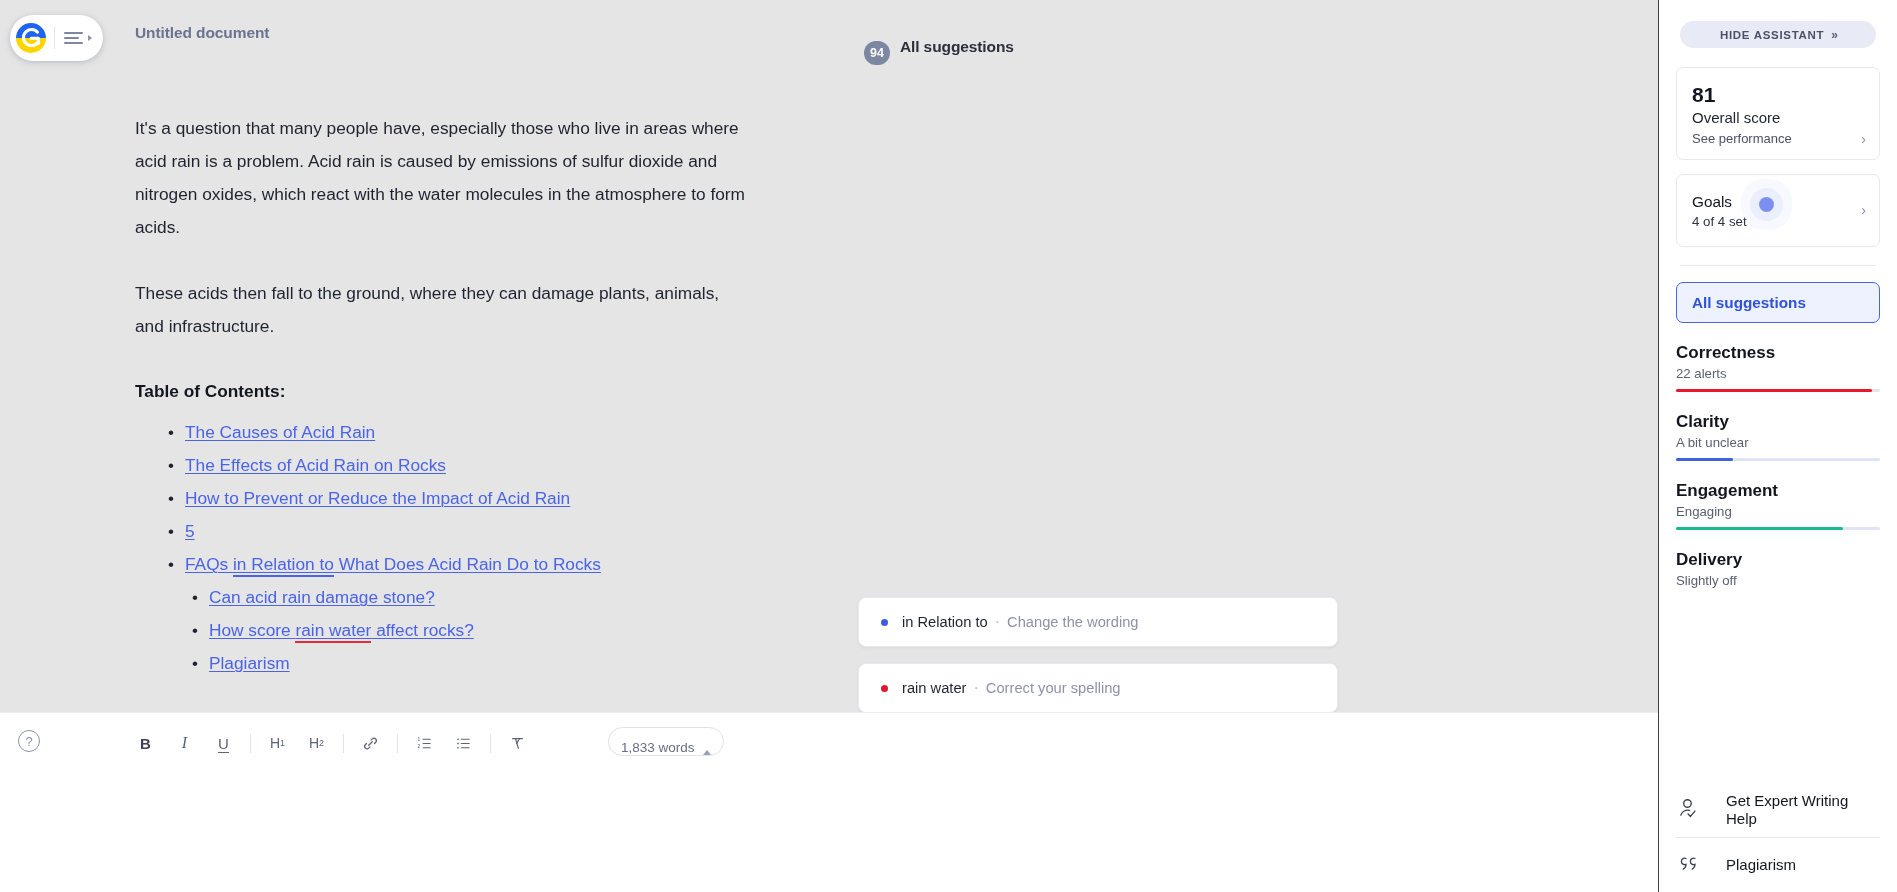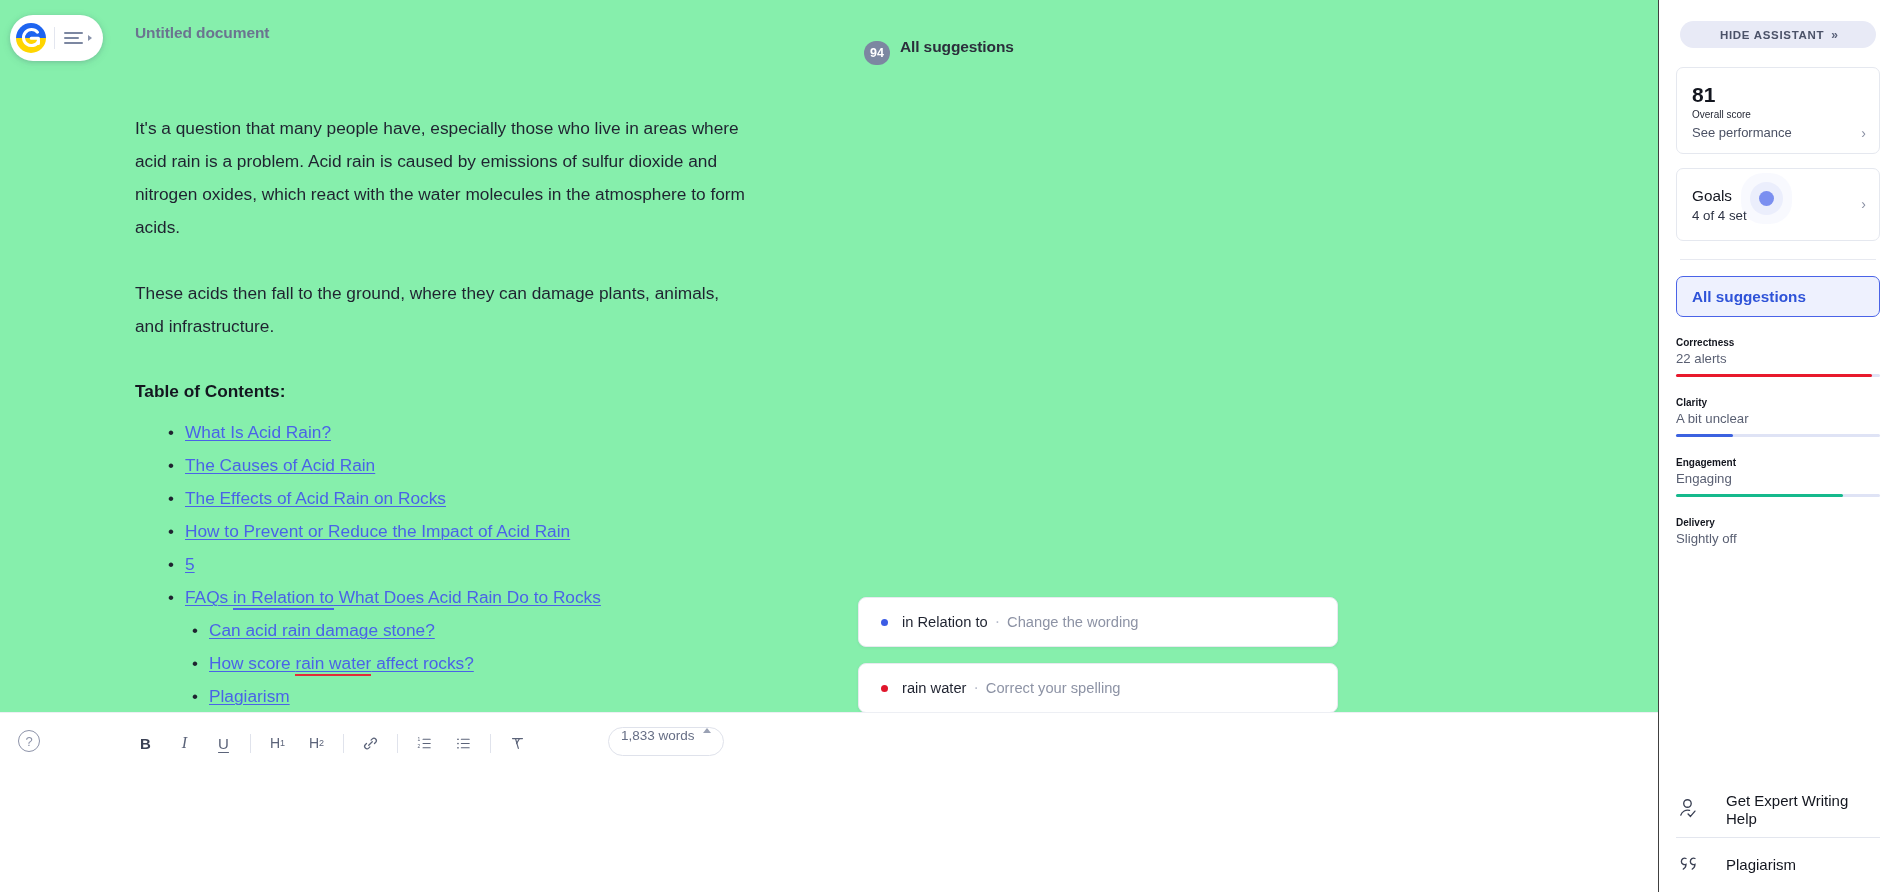--- a/index.html
+++ b/index.html
@@ -10,21 +10,21 @@
     font-family: "Liberation Sans", sans-serif;
     -webkit-font-smoothing: antialiased;
   }
   .app { position: relative; width: 1897px; height: 892px; display: flex; }
 
   
   .main-area {
     position: relative;
     width: 1658px;
     height: 772px;
-    background: #86efac;
+    background: #e5e5e5;
     overflow: hidden;
   }
 
   
   .topbar {
     position: absolute; top: 0; left: 0; right: 0; height: 72px;
   }
   .brand-pill {
     position: absolute; left: 10px; top: 15px;
     width: 93px; height: 46px;
@@ -172,21 +172,21 @@
   .tool.bold { font-weight: bold; color: #3b4255; }
   .tool.ital { font-style: italic; font-family: "Liberation Serif", serif; font-size: 16px; }
   .tool.und { text-decoration: underline; text-underline-offset: 3px; }
   .tool.hh { font-size: 14px; }
   .tool.hh sub { font-size: 9px; }
   .tsep { width: 1px; height: 19px; background: #e0e3ec; margin: 0 7px; }
   .wordcount {
     position: absolute; left: 608px; top: 14px;
     height: 29px; padding: 0 12px;
     border: 1px solid #dfe2eb; border-radius: 15px;
-    display: flex; align-items: flex-start; gap: 8px;
+    display: flex; align-items: flex-end; gap: 8px;
     font-size: 13.5px; color: #666e85; cursor: pointer;
     background: #fff;
   }
   .caret-up {
     width: 0; height: 0;
     border-left: 4.5px solid transparent; border-right: 4.5px solid transparent;
     border-bottom: 5px solid #9aa1b4;
   }
 
   
@@ -211,21 +211,21 @@
 
   .score-card, .goals-card {
     border: 1px solid #e5e8ef;
     border-radius: 7px;
     background: #fff;
     position: relative;
     cursor: pointer;
   }
   .score-card { margin-top: 19px; padding: 14px 15px 13px 15px; }
   .score-num { font-size: 21px; font-weight: bold; color: #13161f; line-height: 25px; }
-  .score-lbl { font-size: 10px; color: #1f2330; margin-top: 2px; }
+  .score-lbl { font-size: 15px; color: #1f2330; margin-top: 2px; }
   .score-sub { font-size: 13px; color: #4b5164; margin-top: 5px; }
   .row-chev {
     position: absolute; right: 13px;
     color: #8a90a3; font-size: 14px;
   }
 
   .goals-card { margin-top: 14px; padding: 18px 15px 17px 15px; }
   .goals-lbl { font-size: 15.3px; color: #13161f; }
   .goals-sub { font-size: 13.3px; color: #2e3344; margin-top: 3px; }
   .goal-dot {
@@ -243,21 +243,21 @@
     border: 1.5px solid #4a63e7;
     background: #eef1fe;
     border-radius: 7px;
     display: flex; align-items: center;
     padding-left: 15px;
     font-size: 15.3px; font-weight: bold; color: #2f53d8;
     cursor: pointer;
   }
 
   .cat { margin-top: 20px; cursor: pointer; }
-  .cat-name { font-size: 10px; font-weight: bold; color: #13161f; }
+  .cat-name { font-size: 17px; font-weight: bold; color: #13161f; }
   .cat-sub { font-size: 13.2px; color: #595f72; margin-top: 3px; }
   .bar-track { height: 3px; background: #dfe3f5; border-radius: 2px; margin-top: 8px; position: relative; }
   .bar-fill { height: 3px; border-radius: 2px; }
 
   .side-link {
     display: flex; align-items: center; gap: 25px;
     height: 54px; cursor: pointer;
   }
   .side-link-text { font-size: 15px; color: #13161f; line-height: 18px; }
   .side-div { height: 1px; background: #e3e6ee; }
@@ -294,23 +294,20 @@
         <div class="sugg-count">94</div>
         <div class="sugg-title">All suggestions</div>
       </div>
     </div>
 
     <div class="doc-body">
       <div class="para">It's a question that many people have, especially those who live in areas where acid rain is a problem. Acid rain is caused by emissions of sulfur dioxide and nitrogen oxides, which react with the water molecules in the atmosphere to form acids.</div>
       <div class="para">These acids then fall to the ground, where they can damage plants, animals, and infrastructure.</div>
       <div class="toc-head">Table of Contents:</div>
       <ul class="toc">
-        <li>
-          <a class="toc-link">What Is Acid Rain?</a>
-        </li>
         <li>
           <a class="toc-link">The Causes of Acid Rain</a>
         </li>
         <li>
           <a class="toc-link">The Effects of Acid Rain on Rocks</a>
         </li>
         <li>
           <a class="toc-link">How to Prevent or Reduce the Impact of Acid Rain</a>
         </li>
         <li>

